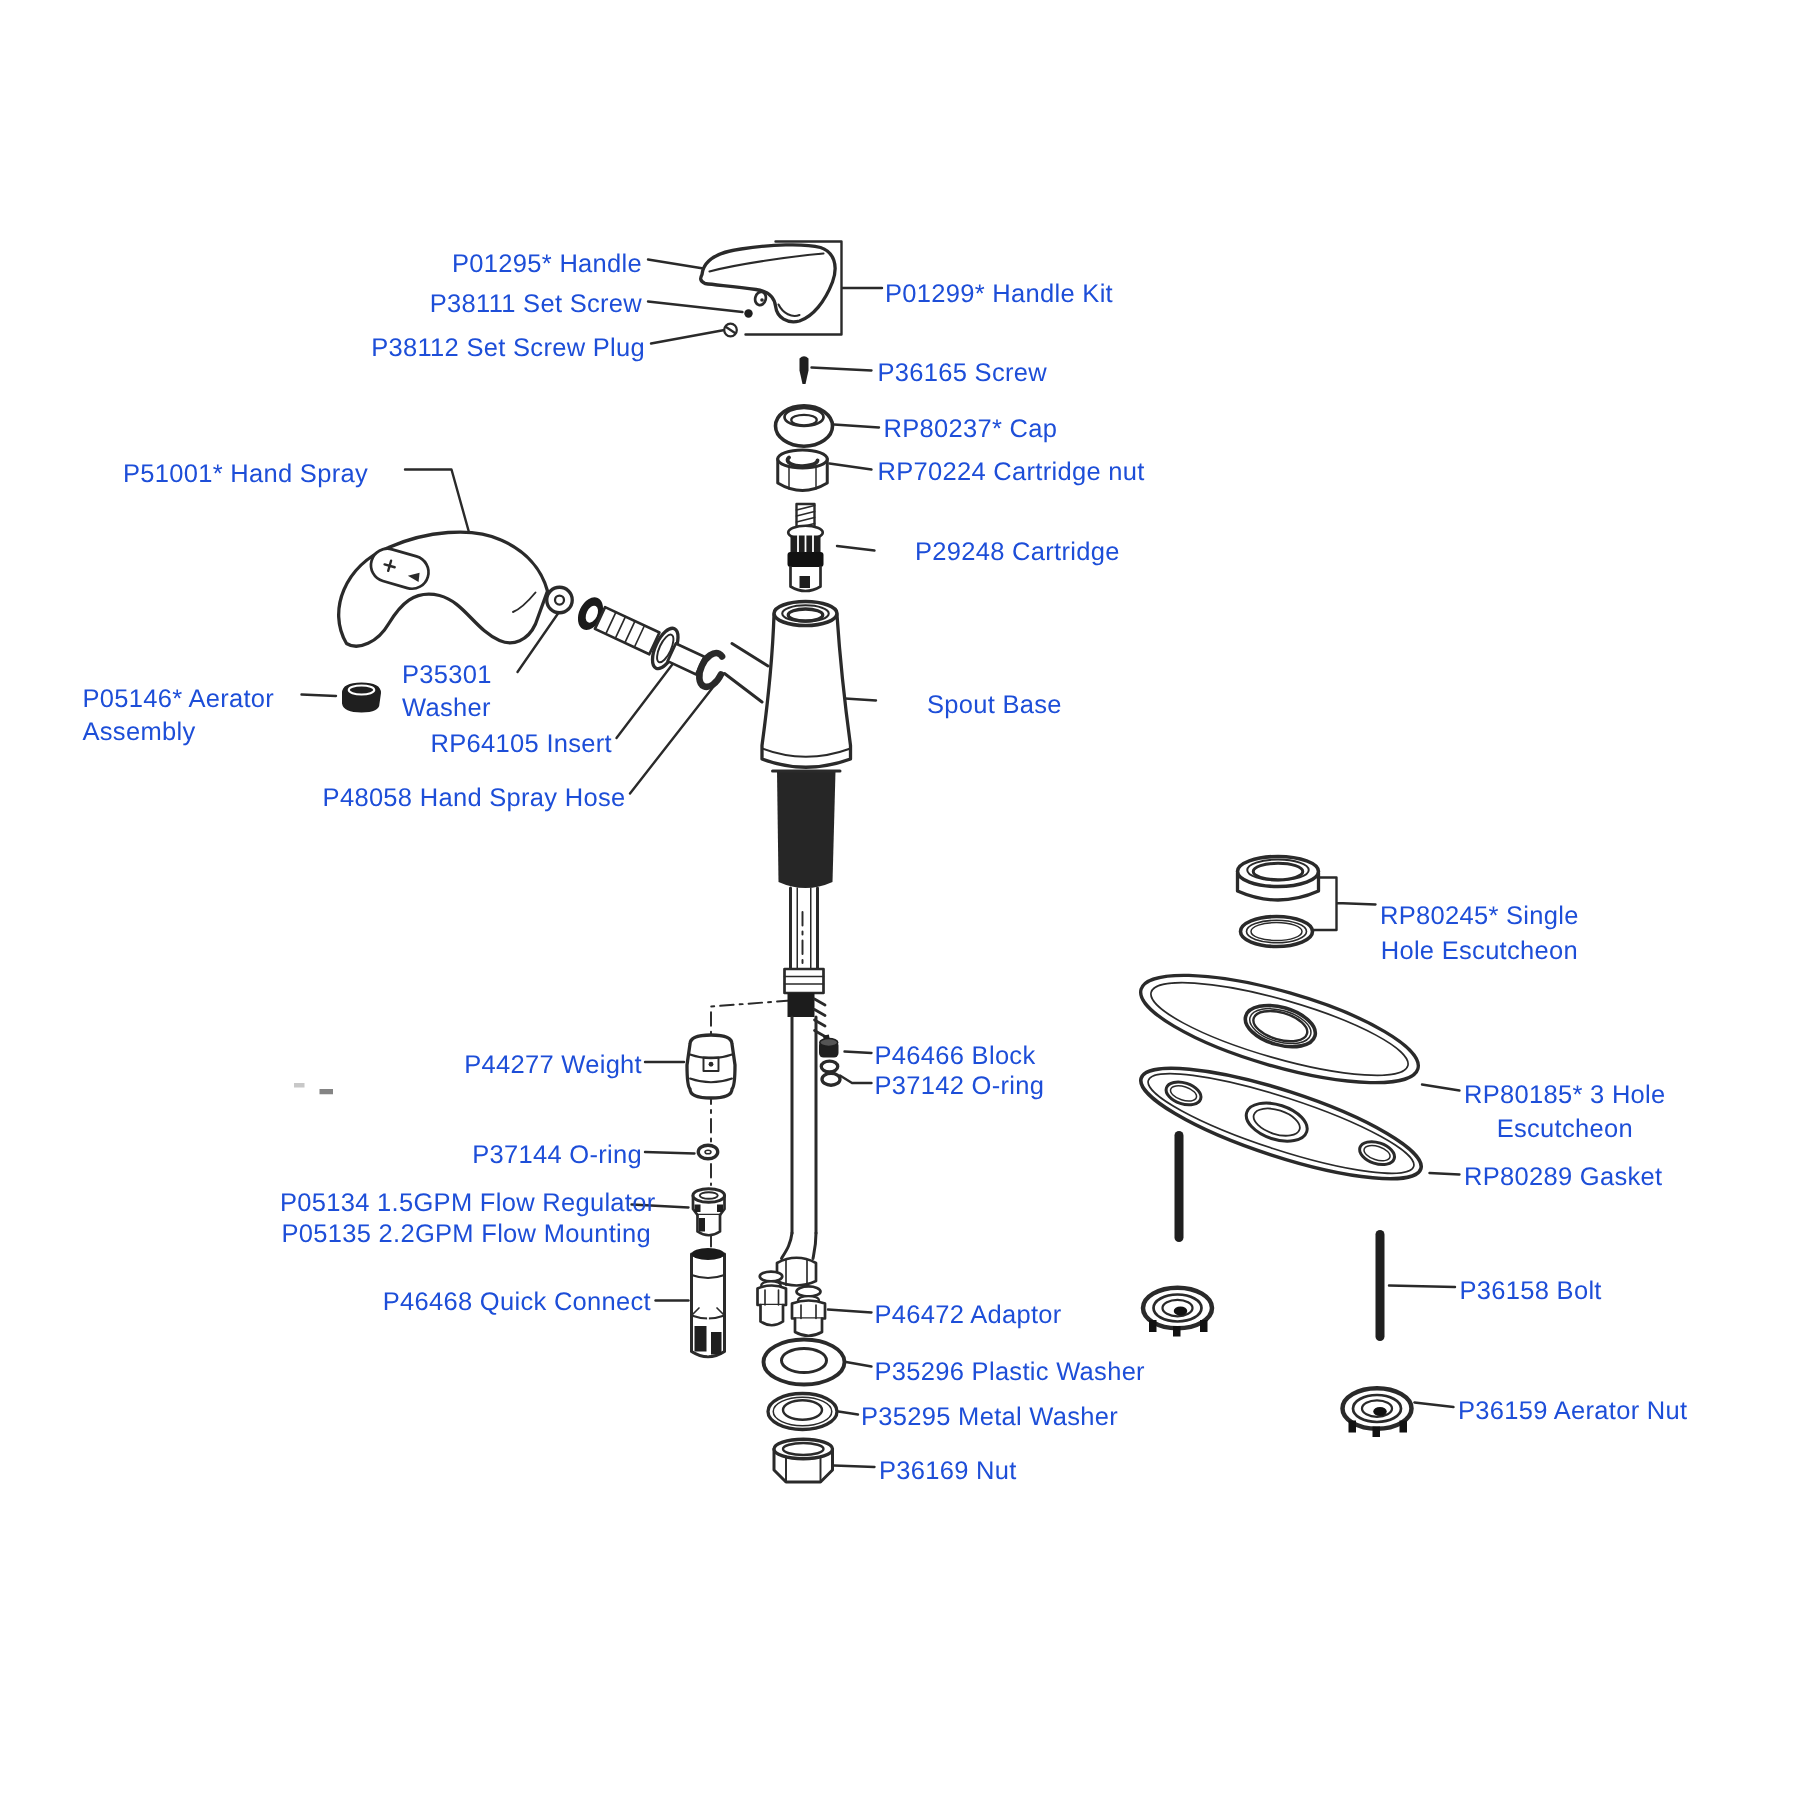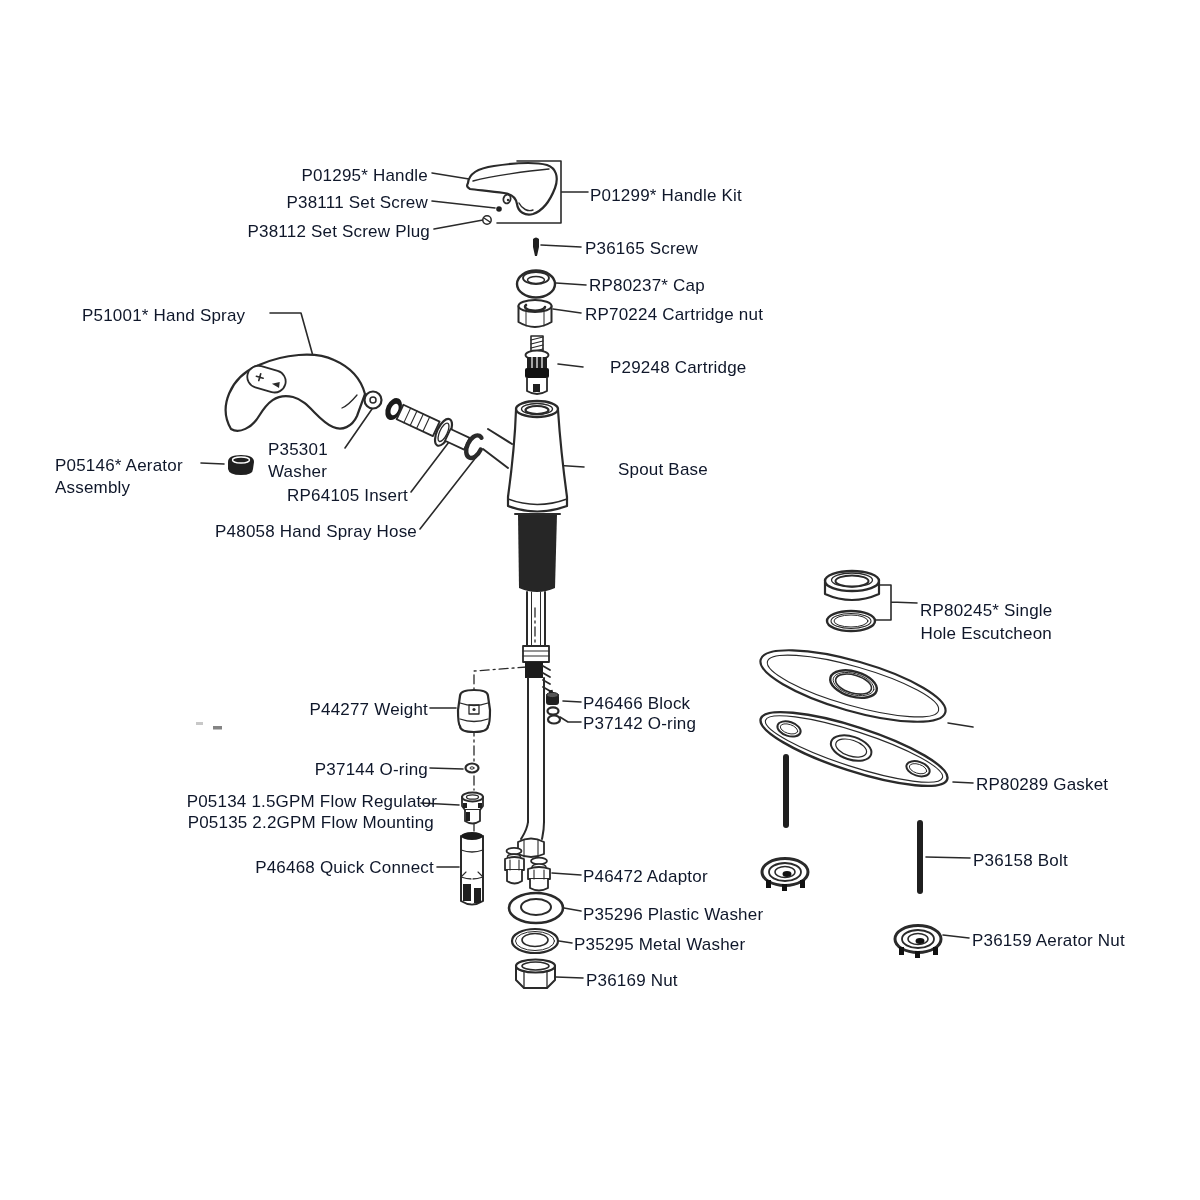--- a/index.html
+++ b/index.html
@@ -1,19 +1,19 @@
 <!DOCTYPE html>
 <html><head>
 <meta charset="utf-8">
 <style>
   html,body{margin:0;padding:0;background:#fff;}
   #stage{position:relative;width:1200px;height:1200px;background:#fff;overflow:hidden;
          font-family:"Liberation Sans", sans-serif;}
   #art{position:absolute;left:0;top:0;}
-  .lbl{position:absolute;font-size:17px;line-height:22px;color:#0f172a;
+  .lbl{position:absolute;font-size:17px;line-height:22px;color:#1d4ed8;
        white-space:pre-line;letter-spacing:0.2px;}
   .lbl.r{text-align:right;}
   .lbl.small{font-size:15px;line-height:22px;}
   .lbl.wide{line-height:23px;text-align:center;}
   svg *{vector-effect:non-scaling-stroke;}
 </style>
 </head>
 <body>
 
 <div id="stage">
@@ -316,20 +316,22 @@
 <div class="lbl" style="left:268px;top:439px">P35301
 Washer</div>
 <div class="lbl r" style="right:792px;top:485px">RP64105 Insert</div>
 <div class="lbl r" style="right:783px;top:521px">P48058 Hand Spray Hose</div>
 <div class="lbl" style="left:618px;top:459px">Spout Base</div>
 <div class="lbl wide" style="left:920px;top:599px">RP80245* Single
 Hole Escutcheon</div>
 <div class="lbl r" style="right:772px;top:699px">P44277 Weight</div>
 <div class="lbl" style="left:583px;top:693px">P46466 Block</div>
 <div class="lbl" style="left:583px;top:713px">P37142 O-ring</div>
+<div class="lbl wide" style="left:976px;top:718px">RP80185* 3 Hole
+Escutcheon</div>
 <div class="lbl r" style="right:772px;top:759px">P37144 O-ring</div>
 <div class="lbl" style="left:976px;top:774px">RP80289 Gasket</div>
 <div class="lbl r" style="right:763px;top:791px">P05134 1.5GPM Flow Regulator</div>
 <div class="lbl r" style="right:766px;top:812px">P05135 2.2GPM Flow Mounting</div>
 <div class="lbl r" style="right:766px;top:857px">P46468 Quick Connect</div>
 <div class="lbl" style="left:583px;top:866px">P46472 Adaptor</div>
 <div class="lbl" style="left:973px;top:850px">P36158 Bolt</div>
 <div class="lbl" style="left:583px;top:904px">P35296 Plastic Washer</div>
 <div class="lbl" style="left:574px;top:934px">P35295 Metal Washer</div>
 <div class="lbl" style="left:586px;top:970px">P36169 Nut</div>

